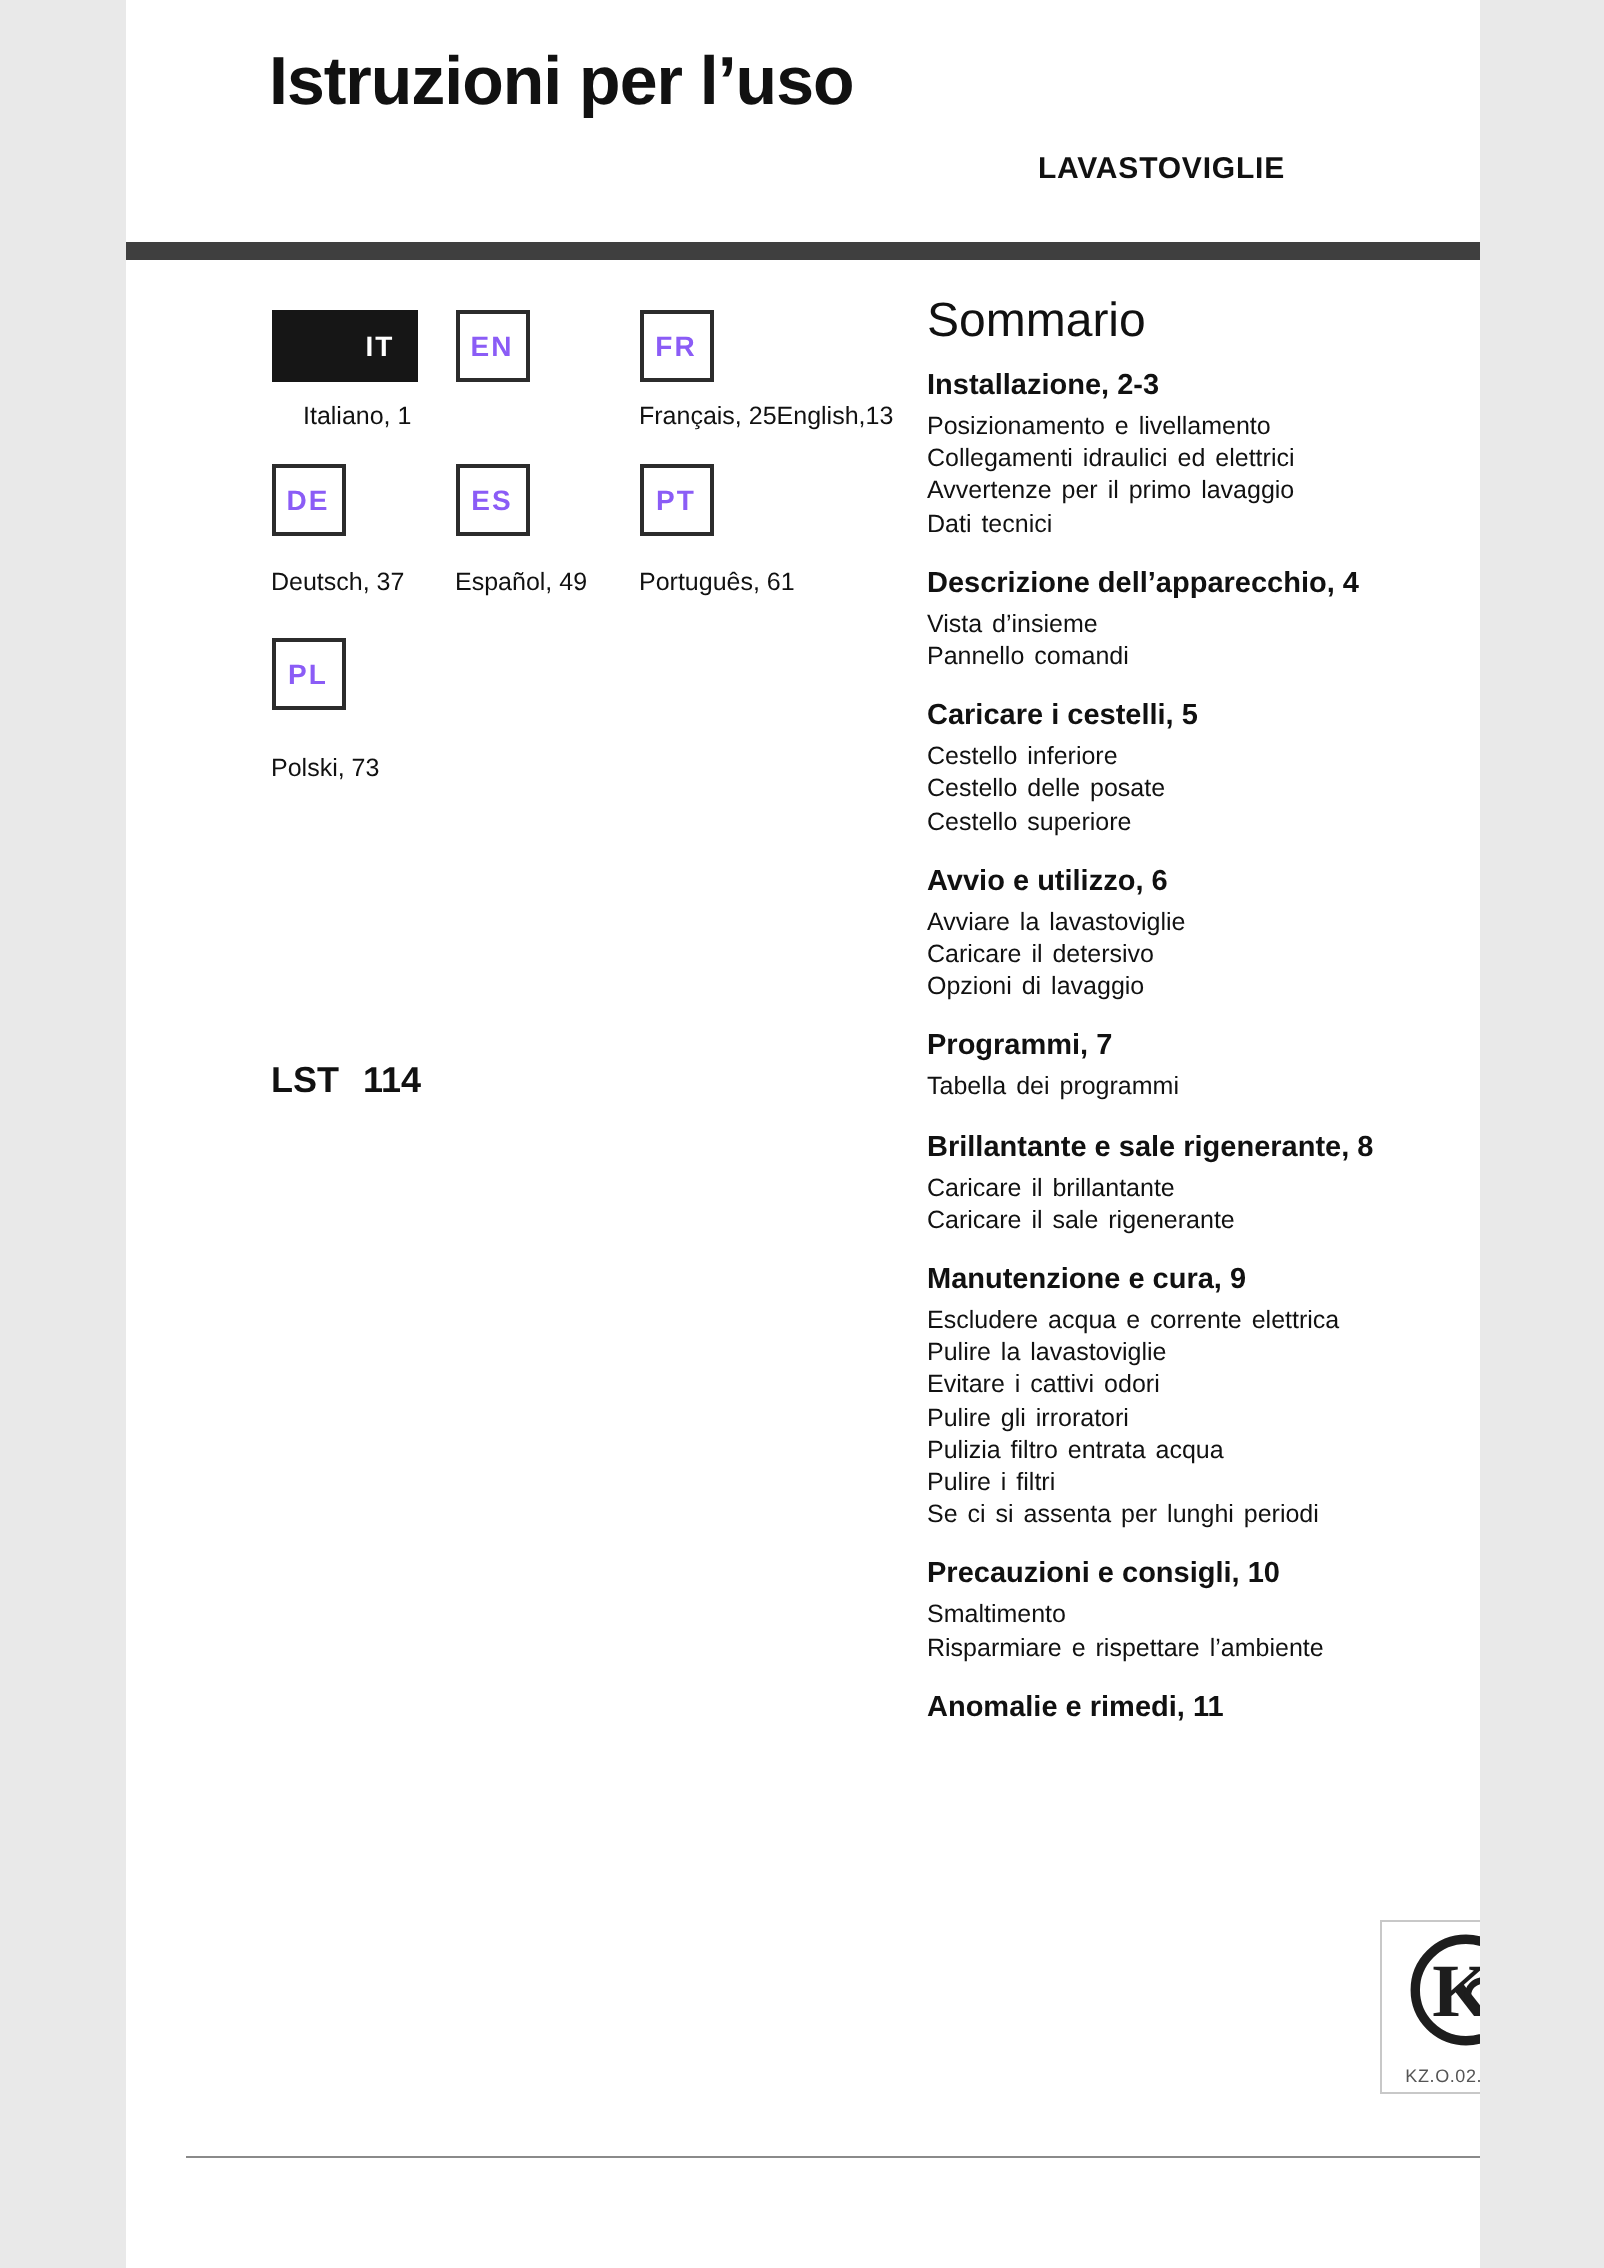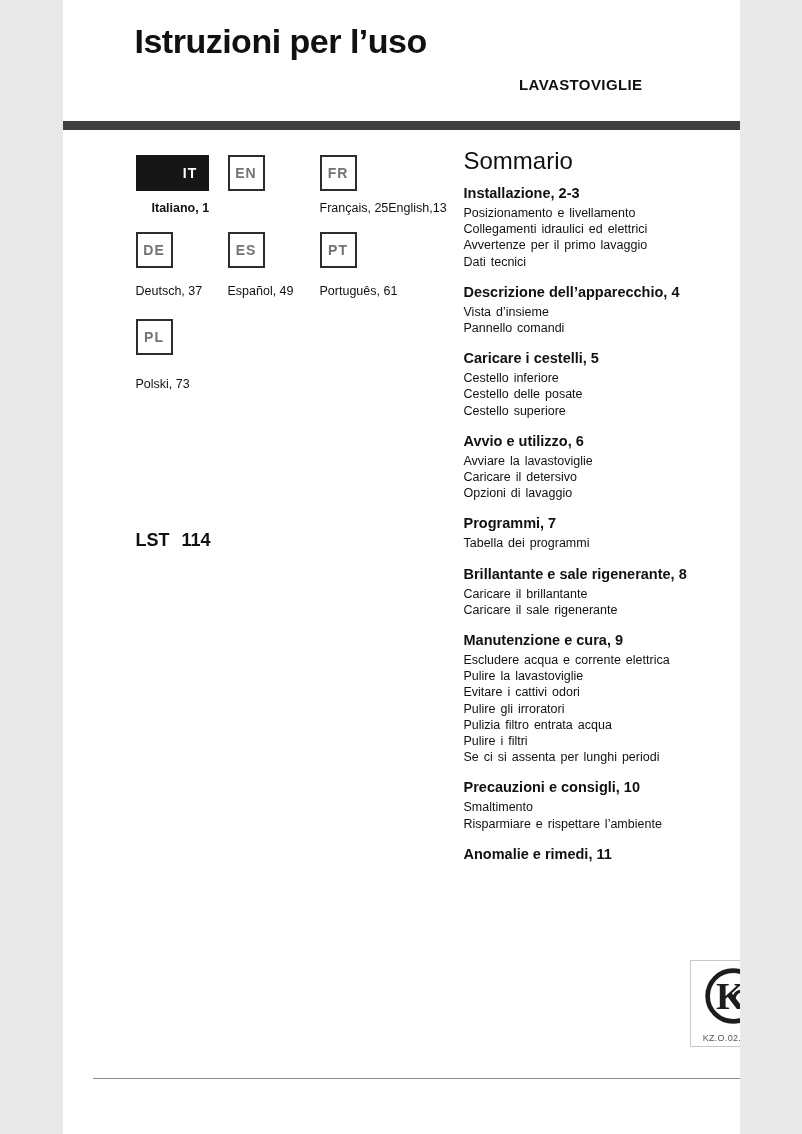--- a/index.html
+++ b/index.html
@@ -11,33 +11,33 @@
 
   
   .doc-title { position:absolute; left:72px; top:22px; font-size:34px; font-weight:bold; letter-spacing:-0.5px; }
   .doc-subtitle { position:absolute; right:97px; top:76px; font-size:15px; font-weight:bold; letter-spacing:0.4px; }
   .rule-top { position:absolute; left:0; top:121px; width:802px; height:9px; background:#3f3f3f; }
 
   
   .lang-box {
     position:absolute; width:33px; height:32px; border:2px solid #2c2c2c;
     display:flex; align-items:center; justify-content:center;
-    font-weight:bold; font-size:14px; letter-spacing:1px; background:#fff; color:#737373;
+    font-weight:bold; font-size:14px; letter-spacing:1px; background:#fff; color:#8b5cf6;
   }
   .lang-box.dark { background:#161616; border-color:#161616; color:#fff; }
   .p-it { left:73px;  top:155px;padding-left:36px; }
   .p-en { left:165px; top:155px; }
   .p-fr { left:257px; top:155px; }
   .p-de { left:73px;  top:232px; }
   .p-es { left:165px; top:232px; }
   .p-pt { left:257px; top:232px; }
   .p-pl { left:73px;  top:319px; }
 
   .lang-label { position:absolute; font-size:12.5px; white-space:nowrap; }
-  .l-it { left:73px;  top:201px; font-weight:bold;padding-left:16px; }
+  .l-it { left:73px;  top:201px; font-weight:normal;padding-left:16px; }
   .l-fr { left:257px; top:201px; }
   .l-de { left:73px;  top:284px; }
   .l-es { left:165px; top:284px; }
   .l-pt { left:257px; top:284px; }
   .l-pl { left:73px;  top:377px; }
 
   .model-code { position:absolute; left:73px; top:508px; font-size:18px; font-weight:bold; word-spacing:7px;margin-top:22px; }
 
   
   .toc { position:absolute; left:401px; top:150px; width:345px; }

